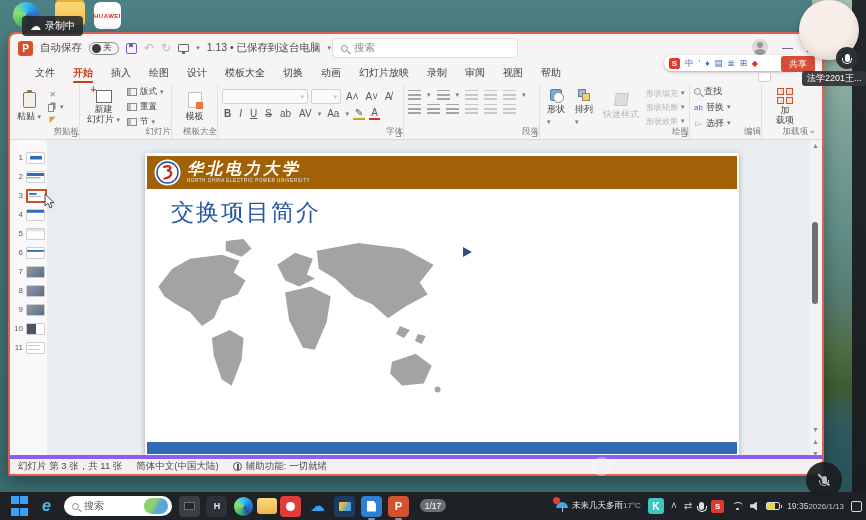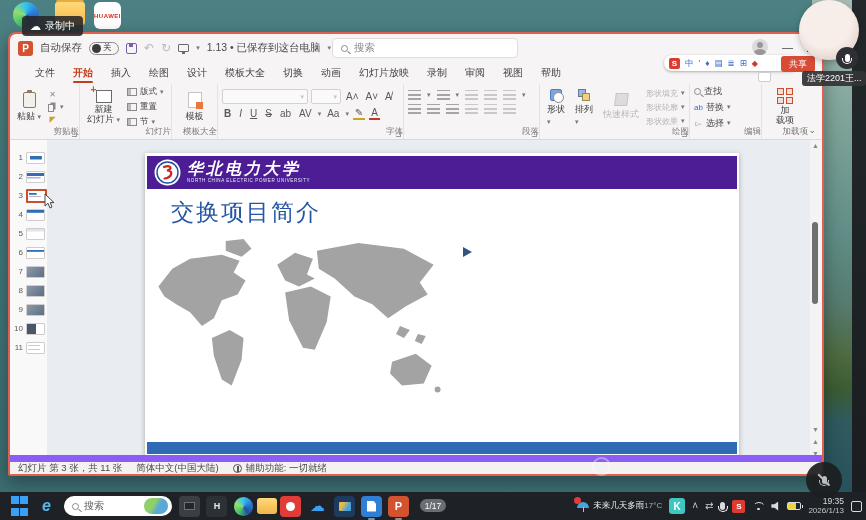--- a/index.html
+++ b/index.html
@@ -105,32 +105,32 @@
   .trow:nth-of-type(6) .thumb{background-image:linear-gradient(#2f6db5,#2f6db5);background-size:100% 18%;background-position:0 30%;}
   .trow:nth-of-type(7) .thumb,.trow:nth-of-type(8) .thumb,.trow:nth-of-type(9) .thumb{background:linear-gradient(135deg,#8d9aa8,#5d6f85);}
   .trow:nth-of-type(10) .thumb{background:linear-gradient(90deg,#4a5668 55%,#fff 55%);}
   .trow:nth-of-type(11) .thumb{background-image:repeating-linear-gradient(#c9c9c9 0 1px,transparent 1px 4px);background-size:70% 60%;background-position:15% 50%;}
   .canvas{position:absolute;left:37px;top:106px;width:765px;height:319px;background:#e9ecf0;}
   .vscroll{position:absolute;right:1px;top:106px;width:11px;height:319px;background:#f4f3f3;}
   .vthumb{position:absolute;left:2px;top:82px;width:6px;height:82px;border-radius:3px;background:#707070;}
   .varr{position:absolute;left:0;width:11px;text-align:center;font-size:7px;color:#888;}
   
   .slide{position:absolute;left:98px;top:13px;width:594px;height:304px;background:#fff;box-shadow:0 1px 5px rgba(0,0,0,.28);}
-  .band{position:absolute;left:2px;right:2px;top:3px;height:33px;background:#4c1d95;display:flex;align-items:center;padding-left:7px;gap:6px;}
+  .band{position:absolute;left:2px;right:2px;top:3px;height:33px;background:#a16207;display:flex;align-items:center;padding-left:7px;gap:6px;}
   .uni{display:flex;flex-direction:column;line-height:1;}
   .uni .cn{color:#fff;font-size:16px;font-weight:bold;font-style:italic;letter-spacing:3px;}
   .uni .en{color:#e8edf6;font-size:4.5px;letter-spacing:.6px;margin-top:2px;}
   .stitle{position:absolute;left:26px;top:44px;font-size:23px;font-weight:normal;color:#2456a4;letter-spacing:2px;}
   .smap{position:absolute;left:4px;top:82px;}
   .bullet{position:absolute;left:318px;top:94px;width:0;height:0;border-left:9px solid #33527e;border-top:5px solid transparent;border-bottom:5px solid transparent;}
   .sbody{position:absolute;left:336px;top:84px;width:250px;font-size:15px;line-height:27px;color:#3f3f3f;
     text-align:justify;text-indent:44px;letter-spacing:.3px;}
   .botbar{position:absolute;left:2px;right:2px;bottom:3px;height:12px;background:#2e6bb4;}
   
-  .sbar{position:absolute;left:0;bottom:0;width:100%;height:19px;background:#f3f1f2;border-top:7px solid #8b5cf6;
+  .sbar{position:absolute;left:0;bottom:0;width:100%;height:19px;background:#f3f1f2;border-top:4px solid #8b5cf6;
     display:flex;align-items:center;font-size:9.5px;color:#4a4a4a;padding:0 8px;gap:14px;}
   .sbar .grow{flex:1;}
   .sb-right{display:flex;align-items:center;gap:8px;}
   .vico{width:12px;height:10px;border:1px solid #6a6a6a;display:inline-block;}
   .vico.grid{background:repeating-linear-gradient(90deg,#6a6a6a 0 1px,transparent 1px 4px),repeating-linear-gradient(#6a6a6a 0 1px,transparent 1px 4px);}
   .vico.read{border-radius:2px;background:linear-gradient(#aaa 1px,transparent 1px) 50% 60%/60% 40% no-repeat;}
   .vico.show{clip-path:polygon(0 0,100% 0,100% 70%,60% 70%,60% 100%,40% 100%,40% 70%,0 70%);background:#fff;}
   .zoomline{width:78px;height:1px;background:#9a9a9a;position:relative;}
   .zoomline i{position:absolute;left:44%;top:-4px;width:4px;height:9px;background:#555;}
   .fit-ico{width:10px;height:8px;border:1.2px solid #555;}
@@ -201,21 +201,21 @@
   .trayg{font-size:10px;color:#cfd3d7;line-height:1;}
   .sgtray{width:13px;height:13px;border-radius:2px;background:#e03a2f;color:#fff;font-size:8px;font-weight:bold;
     display:flex;align-items:center;justify-content:center;}
   .wifi{width:12px;height:9px;position:relative;overflow:hidden;}
   .wifi:before{content:"";position:absolute;left:0;top:0;width:12px;height:12px;border:1.4px solid #d9dcdf;border-radius:50%;
     clip-path:polygon(50% 50%,0 0,100% 0);}
   .wifi:after{content:"";position:absolute;left:5px;top:6px;width:2.5px;height:2.5px;border-radius:50%;background:#d9dcdf;}
   .spk{width:9px;height:9px;background:#d9dcdf;clip-path:polygon(0 30%,35% 30%,75% 0,75% 100%,35% 70%,0 70%);}
   .batt{width:14px;height:8px;border:1px solid #d9dcdf;border-radius:2px;position:relative;background:linear-gradient(90deg,#e8d44a 70%,transparent 70%);}
   .batt:after{content:"";position:absolute;right:-3px;top:2px;width:1.5px;height:3px;background:#d9dcdf;}
-  .clock{display:flex;flex-direction:column;align-items:flex-end;line-height:1.2;}
+  .clock{display:flex;flex-direction:row;align-items:flex-end;line-height:1.2;}
   .clock .t{font-size:8.5px;}
   .clock .d{font-size:8px;color:#c3c8cd;}
   .notif{width:11px;height:11px;border:1.2px solid #d9dcdf;border-radius:2px;}
 </style>
 </head>
 <body>
 
 <div id="screen">
   <div class="desk-right"></div>
   <div class="desk-edge"></div>

